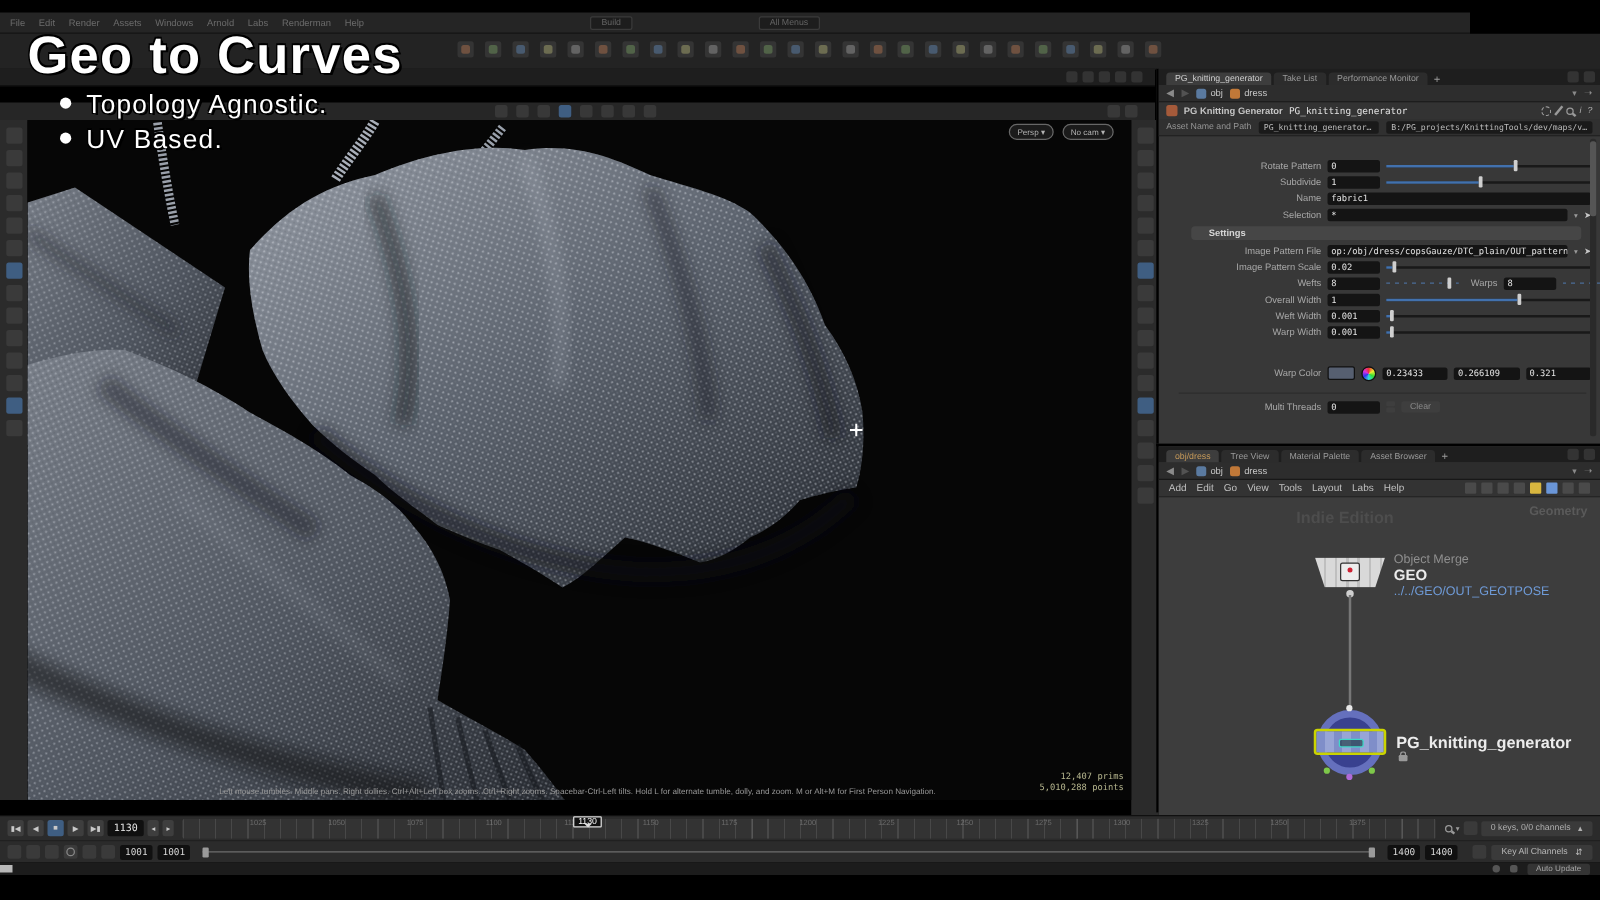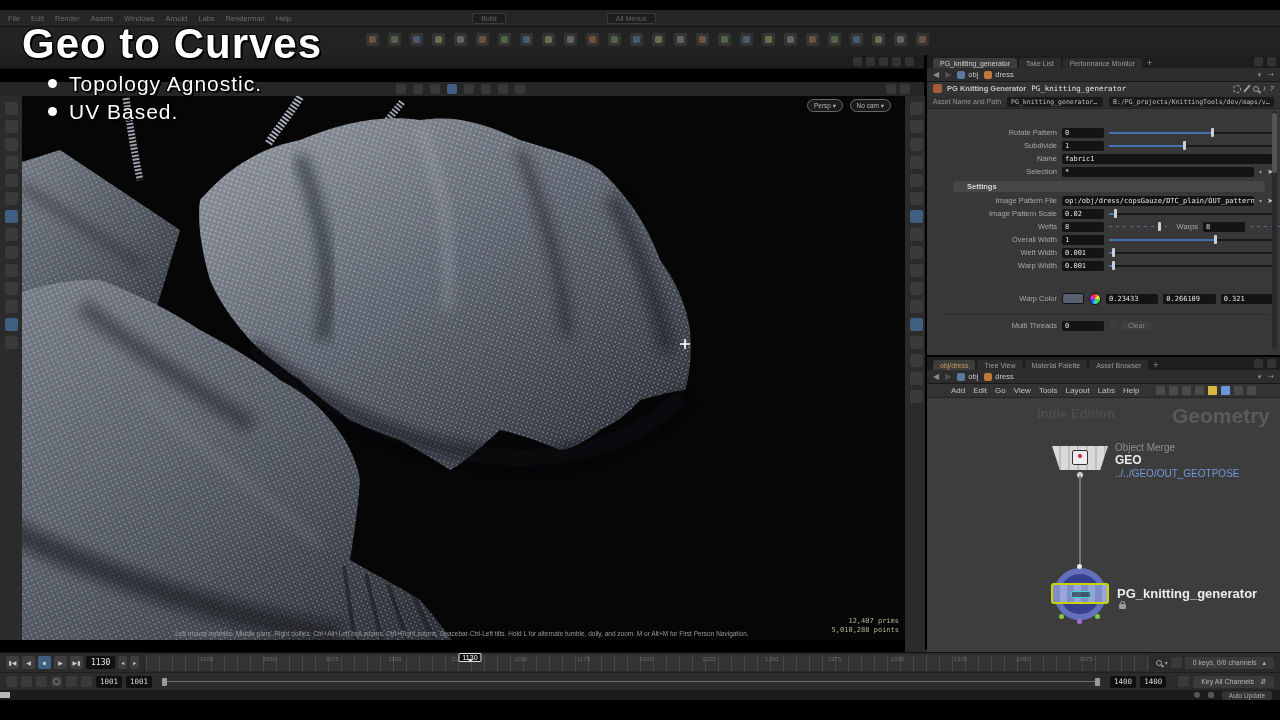--- a/index.html
+++ b/index.html
@@ -2,21 +2,21 @@
 <html><head>
 <meta charset="utf-8">
 <style>
   html,body{margin:0;padding:0;background:#000;}
   .stage{position:relative;width:1280px;height:720px;background:#000;overflow:hidden;
          font-family:"Liberation Sans",sans-serif;-webkit-font-smoothing:antialiased;}
   .abs{position:absolute;}
   .mono{font-family:"DejaVu Sans Mono",monospace;}
 
   
-  .menubar{left:0;top:10px;width:1280px;height:17px;background:#252525;border-bottom:1px solid #151515;
+  .menubar{left:0;top:10px;width:1176px;height:17px;background:#252525;border-bottom:1px solid #151515;
            display:flex;align-items:center;gap:11px;padding-left:8px;box-sizing:border-box;}
   .menu-item{font-size:7.5px;color:rgba(200,200,200,.42);}
   .menu-box{font-size:7px;color:rgba(200,200,200,.4);border:1px solid #3a3a3a;background:#1d1d1d;
             padding:1px 8px;border-radius:2px;}
   
   .shelf{left:0;top:27px;width:1280px;height:28px;background:#232323;border-bottom:1px solid #101010;}
   .shelf-icons{position:absolute;left:366px;top:6px;display:flex;gap:9px;}
   .shelf-ico{width:13px;height:13px;border-radius:2px;background:#343434;position:relative;}
   .shelf-ico::after{content:"";position:absolute;left:3px;top:3px;width:7px;height:7px;border-radius:2px;opacity:.55;}
   .shelf-ico:nth-child(5n+1)::after{background:#a06a4a;}
@@ -100,29 +100,29 @@
   .chk-label{font-size:7.5px;color:#a8a8a8;}
   .divline{position:absolute;left:16px;width:326px;height:1px;background:#2c2c2c;}
   .spin{display:flex;flex-direction:column;gap:1px;}
   .spin i{width:7px;height:4px;background:#3e3e3e;border-radius:1px;}
   .clear-btn{background:#3e3e3e;border-radius:2px;color:#8a8a8a;font-size:7px;padding:1px 7px;}
   .pscroll{position:absolute;right:3px;top:56px;width:5px;height:238px;background:#2a2a2a;border-radius:2px;}
   .pscroll i{position:absolute;left:0;top:2px;width:5px;height:60px;background:#555;border-radius:2px;}
 
   
   .npane{left:925px;top:355px;width:355px;height:295px;background:#3d3d3d;border-left:2px solid #000;border-top:2px solid #000;box-sizing:border-box;}
-  .nmenu{position:absolute;left:0;top:27px;width:100%;height:14px;background:#333;display:flex;align-items:center;gap:8px;padding:0 24px;box-sizing:border-box;border-bottom:1px solid #222;}
+  .nmenu{position:absolute;left:0;top:27px;width:100%;height:14px;background:#333;display:flex;align-items:center;gap:8px;padding:0 8px;box-sizing:border-box;border-bottom:1px solid #222;}
   .nmenu-item{font-size:8px;color:#c0c0c0;}
   .nmenu-icons{margin-left:auto;display:flex;gap:4px;}
   .nmico{width:9px;height:9px;background:#4a4a4a;border-radius:1px;}
   .nmico.yellow{background:#d8b63f;}
   .nmico.blue{background:#6a96d8;}
   .ncanvas{position:absolute;left:0;top:41px;width:100%;height:254px;background:#3d3d3d;overflow:hidden;}
   .watermark{position:absolute;left:110px;top:8px;font-size:13px;font-weight:bold;color:#4d4d4d;}
-  .pane-label{position:absolute;right:10px;top:6px;font-size:21px;font-weight:bold;color:#5a5a5a;}
+  .pane-label{position:absolute;right:10px;top:6px;font-size:10px;font-weight:bold;color:#5a5a5a;}
   .geo-node{position:absolute;left:125px;top:48px;width:56px;height:24px;
      background:repeating-linear-gradient(90deg,#d9d9d9 0 7px,#bfbfbf 7px 9px);
      clip-path:polygon(0 0,100% 0,86% 100%,14% 100%);}
   .geo-node-ic{position:absolute;left:145px;top:52px;width:16px;height:15px;background:#ececec;border:1px solid #333;border-radius:2px;box-sizing:border-box;}
   .geo-node-ic::after{content:"";position:absolute;left:5px;top:3px;width:4px;height:4px;border-radius:50%;background:#c23;}
   .node-dot{position:absolute;width:6px;height:6px;border-radius:50%;background:#cfcfcf;}
   .wire{position:absolute;left:152px;top:78px;width:1.5px;height:92px;background:#777;}
   .knit-node{position:absolute;left:127px;top:170px;width:52px;height:52px;border-radius:50%;
      background:#39418f;border:6px solid #6570bd;box-sizing:border-box;}
   .knit-chip{position:absolute;left:124px;top:185px;width:58px;height:21px;border:2px solid #cbd400;border-radius:3px;

